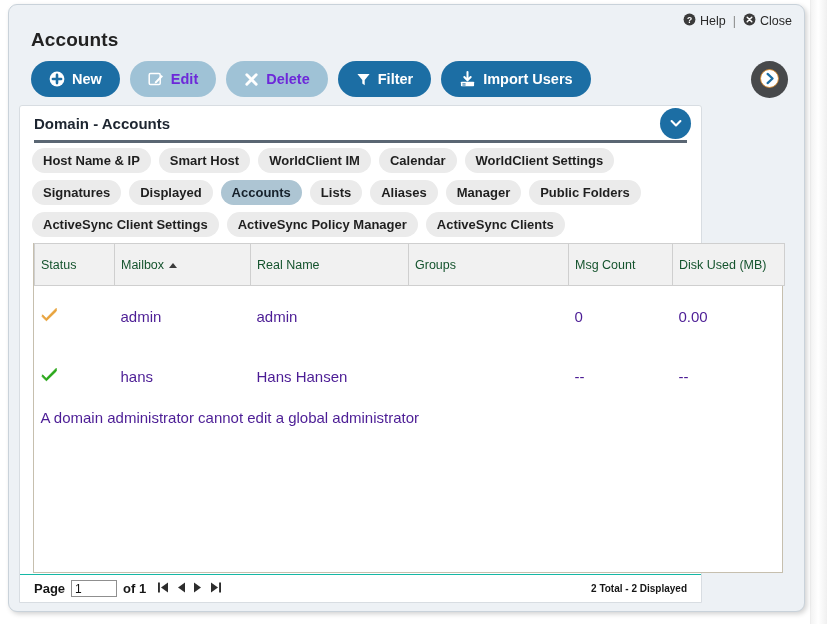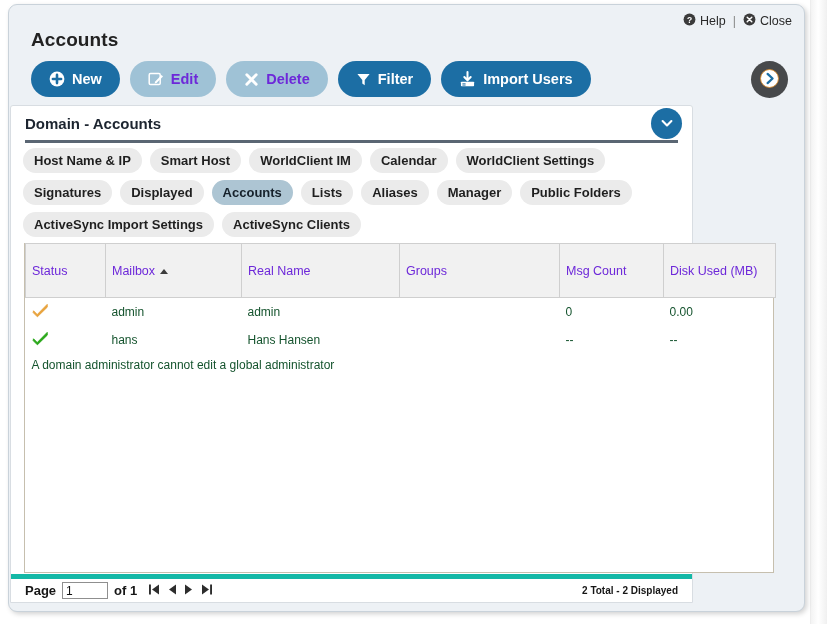--- a/index.html
+++ b/index.html
@@ -127,21 +127,21 @@
     background: #47494b;
     display: flex;
     align-items: center;
     justify-content: center;
     cursor: pointer;
   }
 
   
   #card {
     position: absolute;
-    left: 1px;
+    left: 10px;
     top: 100px;
     width: 683px;
     height: 498px;
     background: #ffffff;
     border: 1px solid #d8dde2;
     border-radius: 3px 3px 0 0;
     box-sizing: border-box;
   }
 
   .section-head {
@@ -221,35 +221,35 @@
     font-size: 12.5px;
     table-layout: fixed;
   }
   table.grid thead th {
     background: #f1f1f1;
     border: 1px solid #cfcfcf;
     border-left: none;
     border-top: 1px solid #cfcfcf;
     font-weight: normal;
     text-align: left;
-    padding: 18px 6px;
+    padding: 12px 6px;
     height: 17px;
-    color: #6d28d9;
+    color: #14532d;
     font-size: 12.5px;
     white-space: nowrap;
     overflow: hidden;
     cursor: pointer;
     margin-top: 8px;
   }
   table.grid thead th:first-child { border-left: 1px solid #cfcfcf; }
   table.grid tbody td {
-    padding: 4px 6px;
+    padding: 20px 6px;
     border: none;
-    color: #14532d;
-    font-size: 12px;
+    color: #4c1d95;
+    font-size: 15px;
     height: 20px;
     vertical-align: middle;
     overflow: hidden;
     white-space: nowrap;
   }
   .sort-caret {
     display: inline-block;
     margin-left: 5px;
     width: 0; height: 0;
     border-left: 4px solid transparent;
@@ -267,21 +267,21 @@
   
   .pager {
     position: absolute;
     left: 0; right: 0;
     bottom: 0;
     height: 28px;
     padding: 0 14px;
     display: flex;
     align-items: center;
     background: #ffffff;
-    border-top: 5px solid #14b8a6;
+    border-top: 1px solid #14b8a6;
     box-sizing: border-box;
   }
   .pager-left {
     display: flex;
     align-items: center;
     gap: 6px;
     font-size: 13px;
     color: #161616;
     font-weight: bold;
   }
@@ -444,21 +444,24 @@
           <div class="tab">
             <span>Aliases</span>
           </div>
           <div class="tab">
             <span>Manager</span>
           </div>
           <div class="tab">
             <span>Public Folders</span>
           </div>
           <div class="tab">
-            <span>ActiveSync Import Settings</span>
+            <span>ActiveSync Client Settings</span>
+          </div>
+          <div class="tab">
+            <span>ActiveSync Policy Manager</span>
           </div>
           <div class="tab">
             <span>ActiveSync Clients</span>
           </div>
         </div>
 
       <div class="grid-wrap">
         <table class="grid">
           <colgroup>
             <col style="width:80px">

